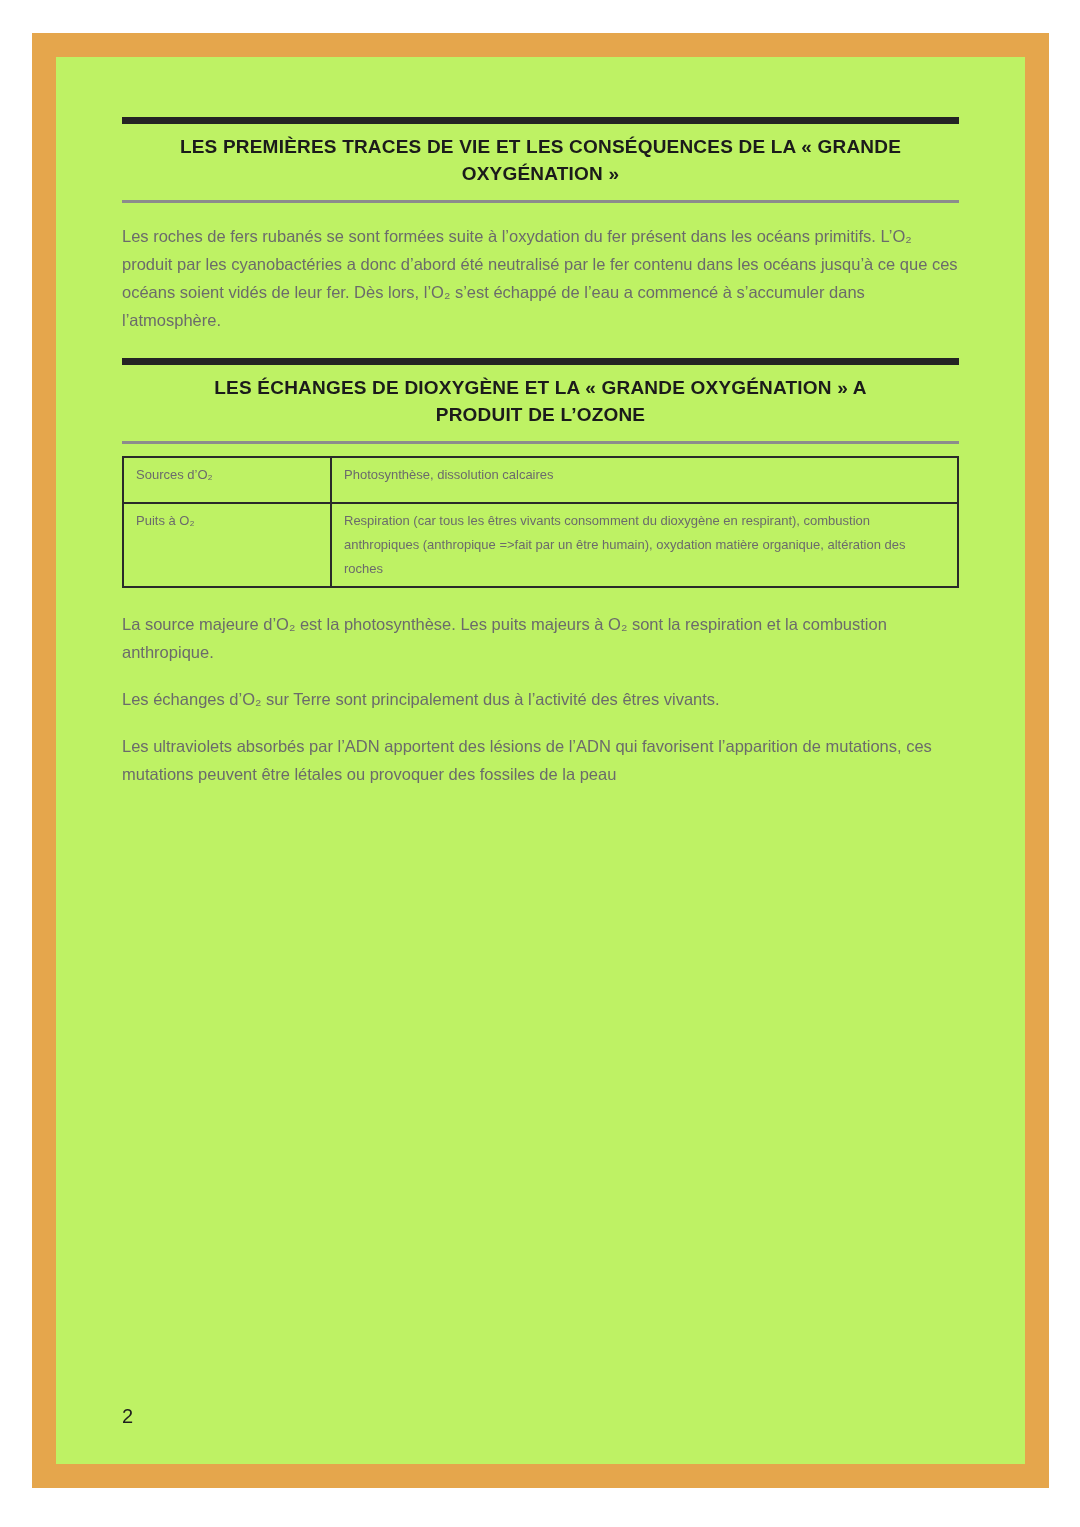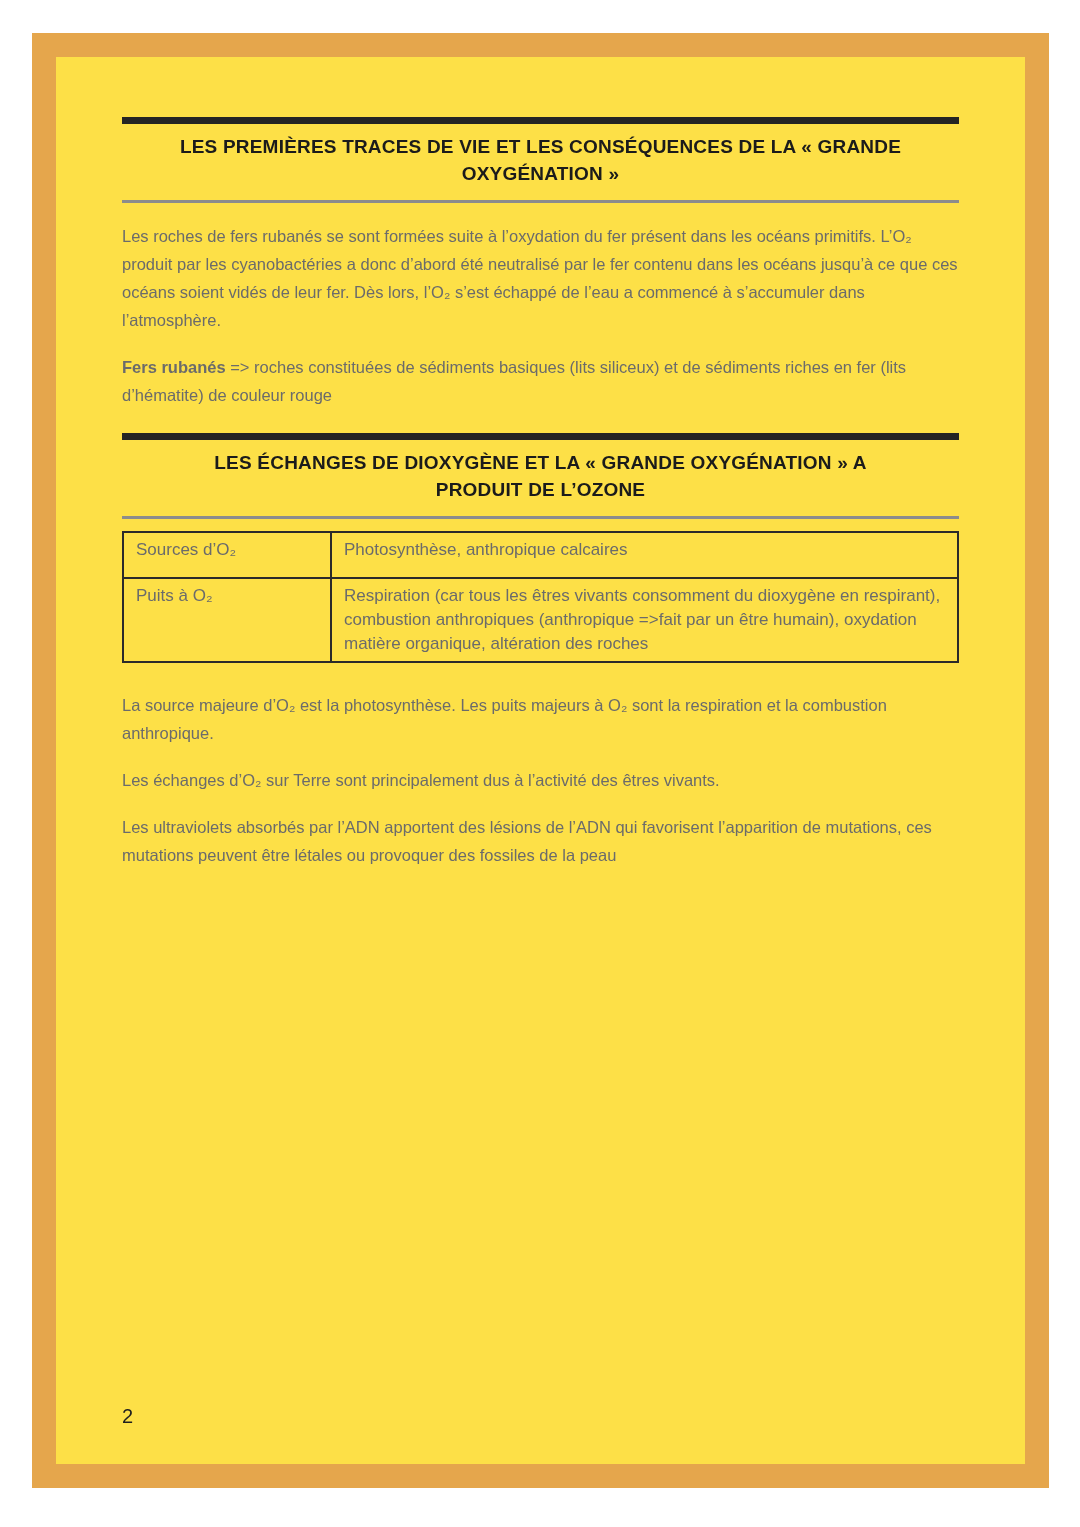--- a/index.html
+++ b/index.html
@@ -11,21 +11,21 @@
     font-family: "Liberation Sans", "DejaVu Sans", sans-serif;
     overflow: hidden;
   }
   .frame {
     position: absolute;
     left: 32px;
     top: 33px;
     width: 1017px;
     height: 1455px;
     border: 24px solid #E5A64C;
-    background: #fde047;
+    background: #bef264;
   }
   .content {
     position: relative;
     width: 100%;
     height: 100%;
     padding: 60px 66px 0 66px;
   }
   .section-heading {
     border-top: 7px solid #242424;
     border-bottom: 3px solid #8c8c8c;
@@ -37,33 +37,33 @@
     color: #1b1b1b;
     letter-spacing: 0.2px;
   }
   .section-heading .title-line { display: block; }
   .body-text {
     color: #6b6b6b;
     font-size: 16.5px;
     line-height: 28px;
   }
   p.body-text { margin-top: 19px; }
-  p.gap-large { margin-top: 28px; }
+  p.gap-large { margin-top: 22px; }
   .bold-term { font-weight: bold; }
   .section-heading.second { margin-top: 24px; }
   table.o2-table {
     width: 100%;
     border-collapse: collapse;
     margin-top: 12px;
   }
   table.o2-table td {
     border: 2px solid #2a2a2a;
     vertical-align: top;
     color: #6b6b6b;
-    font-size: 17px;
+    font-size: 13px;
     line-height: 24px;
     padding: 5px 10px 5px 12px;
   }
   table.o2-table td.col-label { width: 208px; }
   table.o2-table tr.row-sources td { height: 46px; }
   .break-line { display: block; }
   .page-number {
     position: absolute;
     left: 66px;
     bottom: 36px;
@@ -80,32 +80,31 @@
 
     <div class="section-heading">
       <span class="title-line">LES PREMIÈRES TRACES DE VIE ET LES CONSÉQUENCES DE LA « GRANDE</span>
       <span class="title-line">OXYGÉNATION »</span>
     </div>
 
 
 
     <p class="body-text">Les roches de fers rubanés se sont formées suite à l’oxydation du fer présent dans les océans primitifs. L’O₂ produit par les cyanobactéries a donc d’abord été neutralisé par le fer contenu dans les océans jusqu’à ce que ces océans soient vidés de leur fer. Dès lors, l’O₂ s’est échappé de l’eau a commencé à s’accumuler dans l’atmosphère.</p>
 
-    <p class="body-text"><span class="bold-term">Fers rubanés</span><span> =&gt; roches constituées de sédiments basiques (lits siliceux) et de sédiments riches en fer (lits d’hématite) de couleur rouge</span></p>
 
     <div class="section-heading second">
       <span class="title-line">LES ÉCHANGES DE DIOXYGÈNE ET LA « GRANDE OXYGÉNATION » A</span>
       <span class="title-line">PRODUIT DE L’OZONE</span>
     </div>
 
     <table class="o2-table">
       <tbody>
         <tr class="row-sources">
           <td class="col-label">Sources d’O₂</td>
-          <td>Photosynthèse, anthropique calcaires</td>
+          <td>Photosynthèse, dissolution calcaires</td>
         </tr>
         <tr class="row-puits">
           <td class="col-label">Puits à O₂</td>
           <td>Respiration (car tous les êtres vivants consomment du dioxygène en respirant), combustion anthropiques (anthropique =&gt;fait par un être humain), oxydation matière organique, altération des roches</td>
         </tr>
       </tbody>
     </table>
 
     <p class="body-text gap-large">La source majeure d’O₂ est la photosynthèse. Les puits majeurs à O₂ sont la respiration et la combustion anthropique.</p>
 

